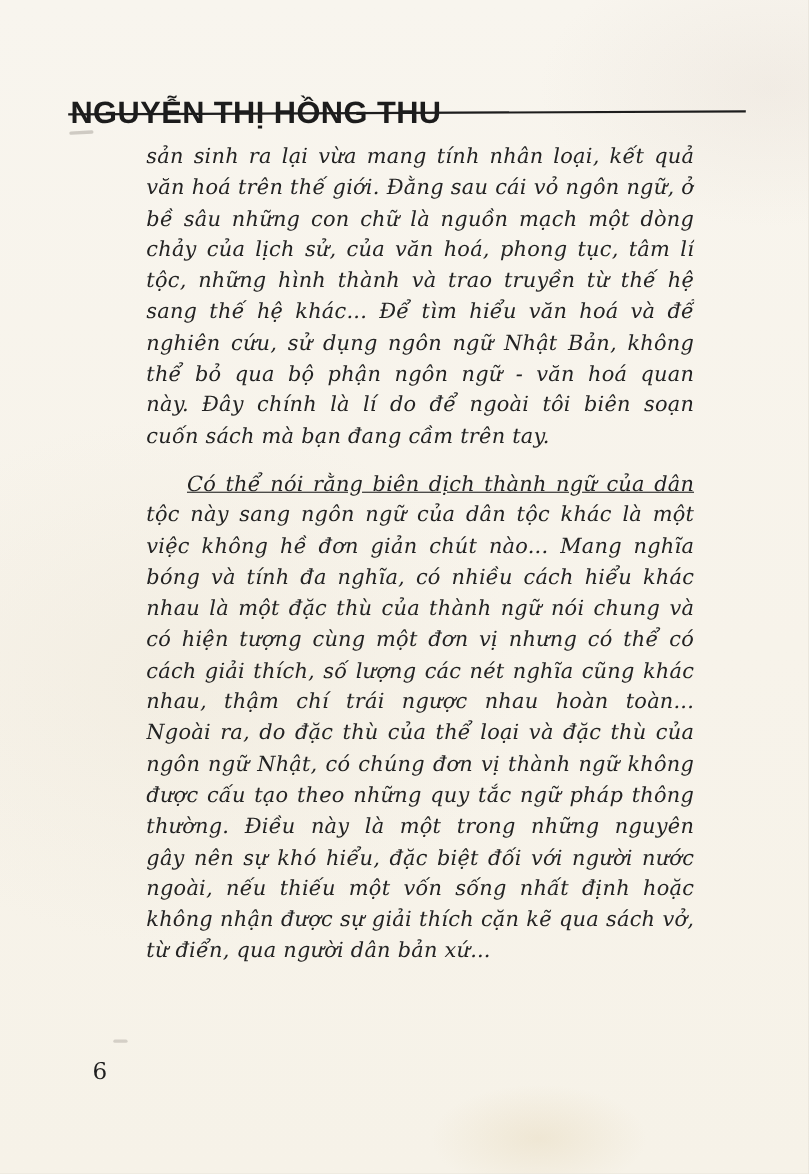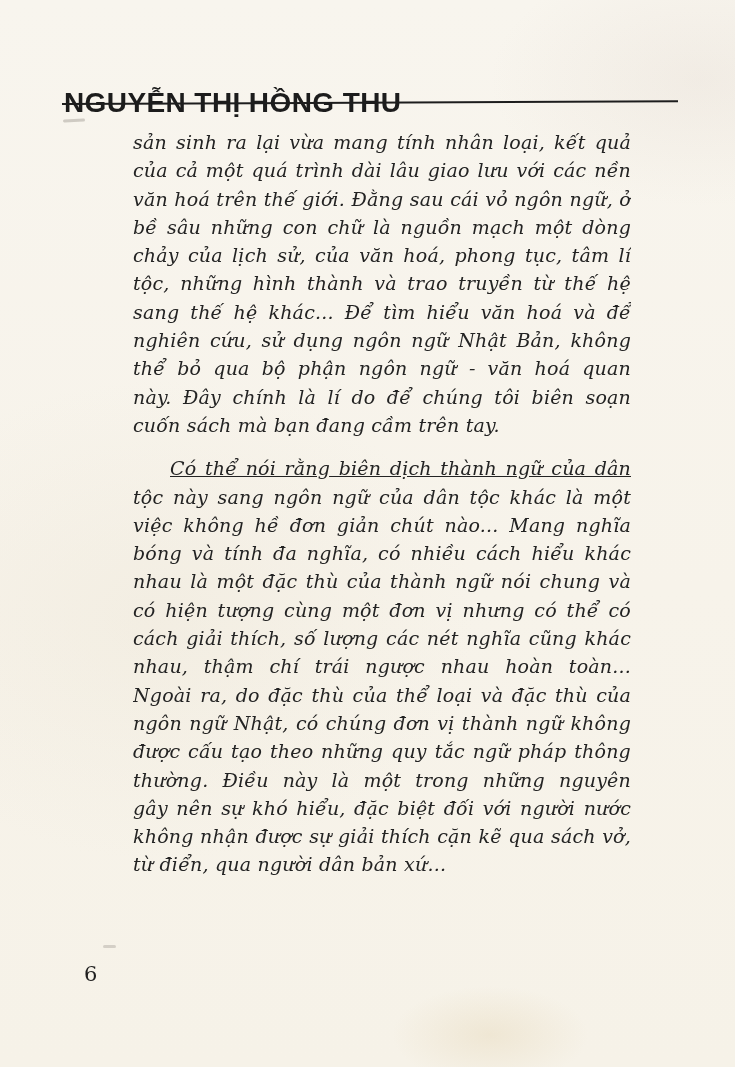--- a/index.html
+++ b/index.html
@@ -95,45 +95,45 @@
 </head>
 <body>
 
 <div class="page">
   <div class="running-header">NGUYỄN THỊ HỒNG THU</div>
   <div class="header-rule"></div>
 
   <div class="body-text">
       <div class="paragraph">
         <div class="line">sản sinh ra lại vừa mang tính nhân loại, kết quả</div>
-        <div class="line">của cả một quá trình dài lâu giao lưu với các nền</div>
         <div class="line">văn hoá trên thế giới. Đằng sau cái vỏ ngôn ngữ, ở</div>
         <div class="line">bề sâu những con chữ là nguồn mạch một dòng</div>
         <div class="line">chảy của lịch sử, của văn hoá, phong tục, tâm lí dân</div>
         <div class="line">tộc, những hình thành và trao truyền từ thế hệ này</div>
         <div class="line">sang thế hệ khác... Để tìm hiểu văn hoá và để</div>
         <div class="line">nghiên cứu, sử dụng ngôn ngữ Nhật Bản, không</div>
         <div class="line">thể bỏ qua bộ phận ngôn ngữ - văn hoá quan trọng</div>
-        <div class="line">này. Đây chính là lí do để chúng tôi biên soạn</div>
+        <div class="line">này. Đây chính là lí do để ngoài tôi biên soạn</div>
         <div class="line last">cuốn sách mà bạn đang cầm trên tay.</div>
       </div>
       <div class="paragraph">
         <div class="line indent">Có thể nói rằng biên dịch thành ngữ của dân</div>
         <div class="line">tộc này sang ngôn ngữ của dân tộc khác là một công</div>
         <div class="line">việc không hề đơn giản chút nào... Mang nghĩa</div>
         <div class="line">bóng và tính đa nghĩa, có nhiều cách hiểu khác</div>
         <div class="line">nhau là một đặc thù của thành ngữ nói chung và</div>
         <div class="line">có hiện tượng cùng một đơn vị nhưng có thể có nhiều</div>
         <div class="line">cách giải thích, số lượng các nét nghĩa cũng khác</div>
         <div class="line">nhau, thậm chí trái ngược nhau hoàn toàn...</div>
         <div class="line">Ngoài ra, do đặc thù của thể loại và đặc thù của</div>
         <div class="line">ngôn ngữ Nhật, có chúng đơn vị thành ngữ không</div>
         <div class="line">được cấu tạo theo những quy tắc ngữ pháp thông</div>
         <div class="line">thường. Điều này là một trong những nguyên nhân</div>
         <div class="line">gây nên sự khó hiểu, đặc biệt đối với người nước</div>
+        <div class="line">ngoài, nếu thiếu một vốn sống nhất định hoặc</div>
         <div class="line">không nhận được sự giải thích cặn kẽ qua sách vở,</div>
         <div class="line last">từ điển, qua người dân bản xứ...</div>
       </div>
     </div>
 
   <div class="page-number">6</div>
 
   <div class="scan-dash-1"></div>
   <div class="scan-dash-2"></div>
 </div>

